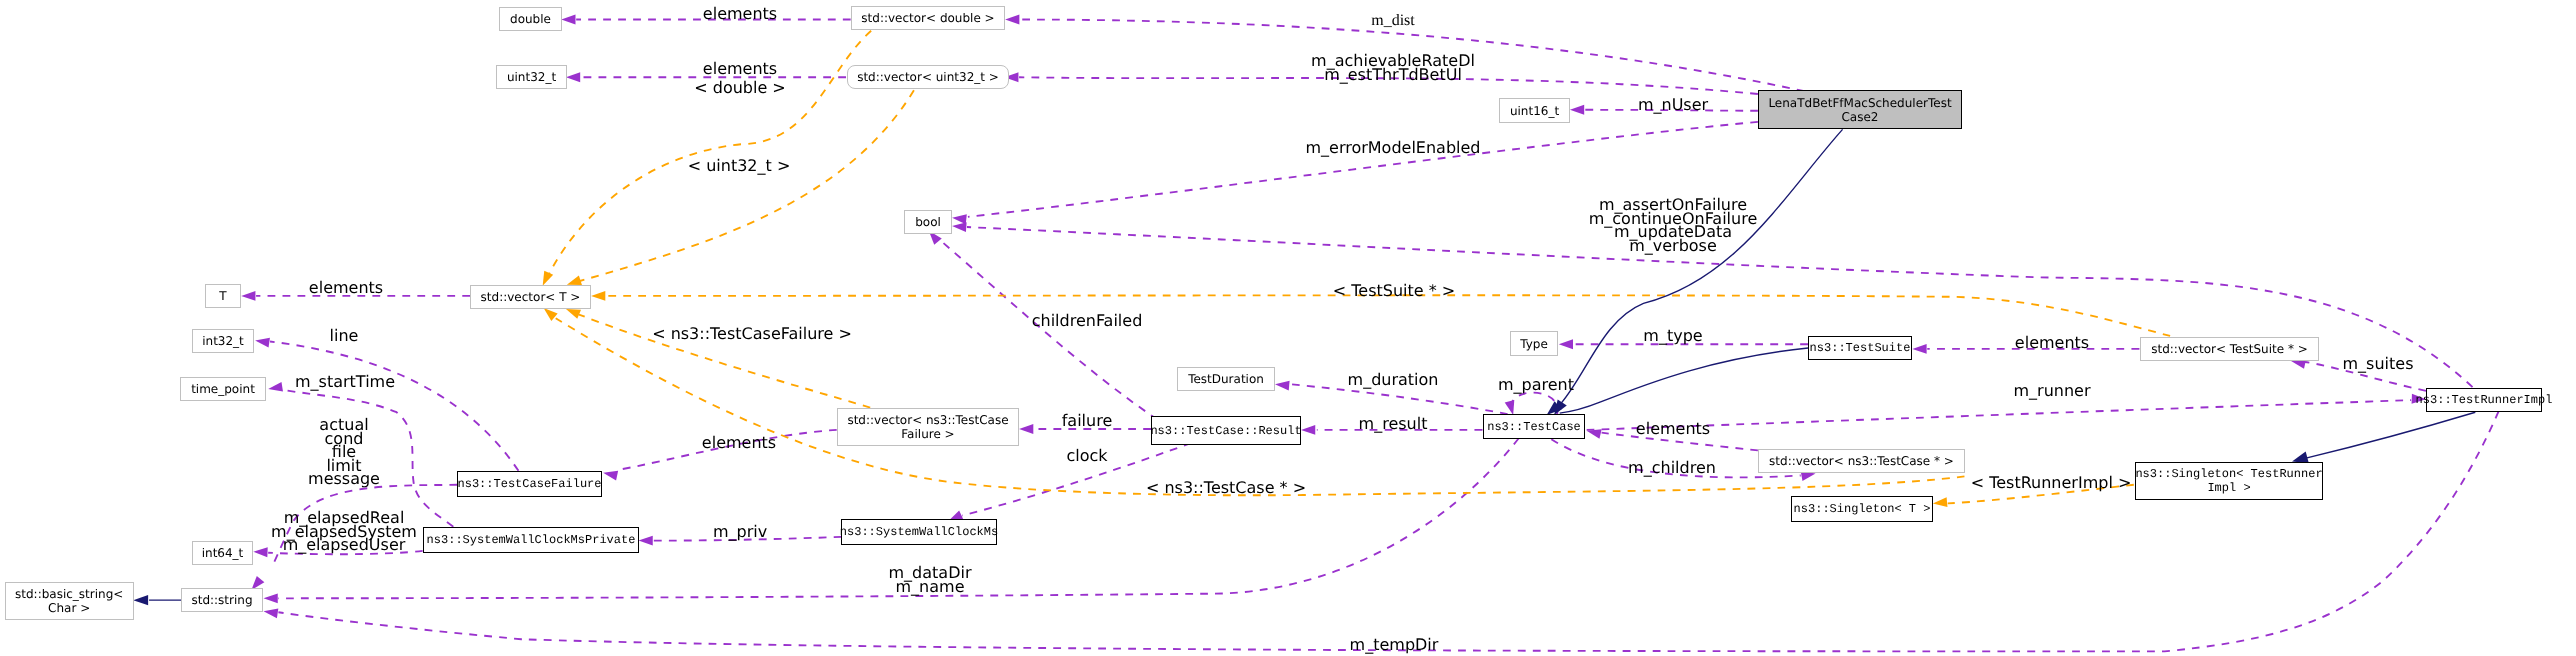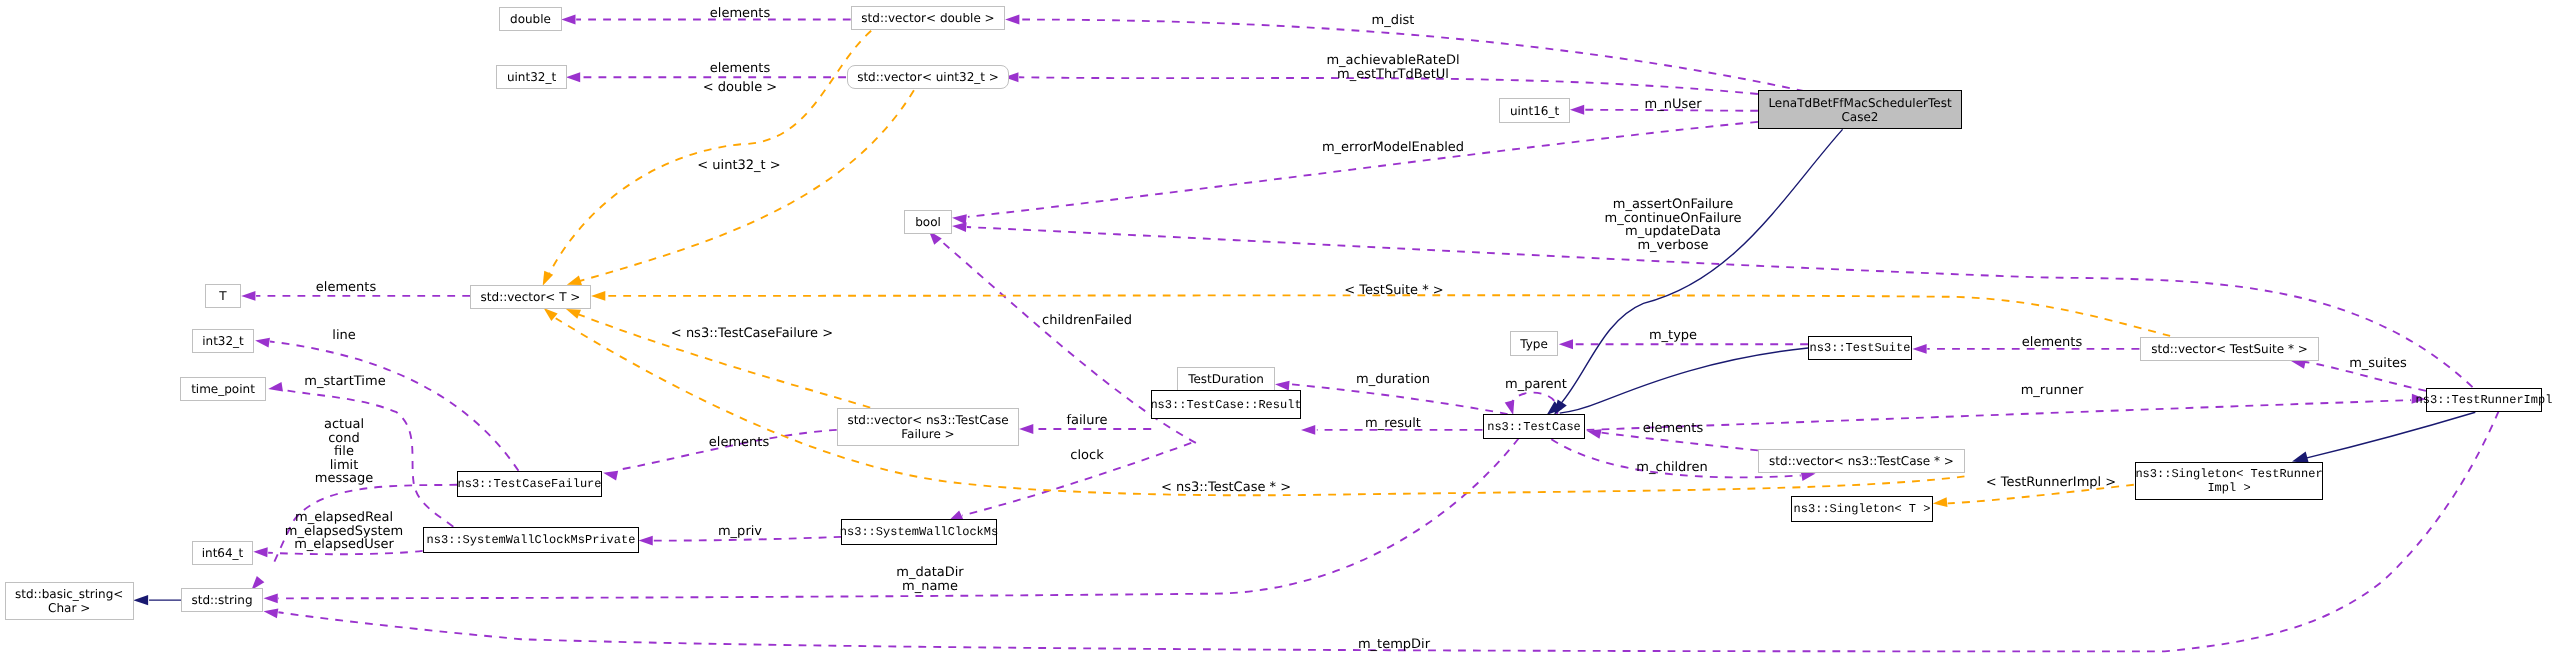--- a/index.html
+++ b/index.html
@@ -7,21 +7,21 @@
   #page{position:relative;width:2576px;height:656px;background:#ffffff;overflow:hidden;
         font-family:"DejaVu Sans",sans-serif;
         -webkit-font-smoothing:antialiased;text-rendering:geometricPrecision;}
   svg#edge-layer{position:absolute;left:0;top:0;width:2576px;height:656px;}
   .node{position:absolute;box-sizing:border-box;display:flex;align-items:center;
         justify-content:center;background:#ffffff;color:#000000;
         font-size:12px;line-height:14px;text-align:center;white-space:pre;}
   .node.plain{border:0.9px solid #c0c0c0;}
   .node.bold{border:1.4px solid #000000;font-family:Liberation Mono, monospace;}
   .node.hl{border:1.4px solid #000000;background:#bfbfbf;}
-  .elabel{position:absolute;color:#000000;font-size:13px;line-height:13.6px;
+  .elabel{position:absolute;color:#000000;font-size:16px;line-height:13.6px;
           text-align:center;white-space:pre;transform:translateX(-50%);}
 </style>
 </head>
 <body>
 
 <div id="page">
   <svg id="edge-layer" viewBox="0 0 2768 705">
       <g>
         <path d="M 914,21 L 619,21" fill="none" stroke="#9a32cd" stroke-width="2" stroke-linecap="butt" stroke-dasharray="8.4,7.7"></path>
         <polygon points="603.0,21.0 618.3,26.3 618.3,15.7" fill="#9a32cd"></polygon>
@@ -188,37 +188,37 @@
       <div class="node plain" style="left: 470px; top: 285px; width: 121px; height: 24px;"><span>std::vector&lt; T &gt;</span></div>
       <div class="node plain" style="left: 192px; top: 329px; width: 62px; height: 24px;"><span>int32_t</span></div>
       <div class="node plain" style="left: 1510px; top: 331px; width: 48px; height: 25px;"><span>Type</span></div>
       <div class="node bold" style="left: 1808px; top: 336px; width: 104px; height: 24px;"><span>ns3::TestSuite</span></div>
       <div class="node plain" style="left: 2140px; top: 337px; width: 179px; height: 24px;"><span>std::vector&lt; TestSuite * &gt;</span></div>
       <div class="node plain" style="left: 180px; top: 377px; width: 86px; height: 24px;"><span>time_point</span></div>
       <div class="node plain" style="left: 1177px; top: 367px; width: 98px; height: 24px;"><span>TestDuration</span></div>
       <div class="node bold" style="left: 2426px; top: 388px; width: 116px; height: 24px;"><span>ns3::TestRunnerImpl</span></div>
       <div class="node plain" style="left: 837px; top: 408px; width: 182px; height: 38px;"><span>std::vector&lt; ns3::TestCase
 Failure &gt;</span></div>
-      <div class="node bold" style="left: 1151px; top: 390px; width: 150px; height: 29px;"><span>ns3::TestCase::Result</span></div>
+      <div class="node bold" style="left: 1151px; top: 416px; width: 150px; height: 29px;"><span>ns3::TestCase::Result</span></div>
       <div class="node bold" style="left: 1483px; top: 414px; width: 102px; height: 25px;"><span>ns3::TestCase</span></div>
       <div class="node plain" style="left: 1758px; top: 449px; width: 207px; height: 24px;"><span>std::vector&lt; ns3::TestCase * &gt;</span></div>
       <div class="node bold" style="left: 457px; top: 471px; width: 145px; height: 26px;"><span>ns3::TestCaseFailure</span></div>
       <div class="node bold" style="left: 2135px; top: 462px; width: 188px; height: 38px; text-align: center;"><span>ns3::Singleton&lt; TestRunner
 Impl &gt;</span></div>
       <div class="node bold" style="left: 1791px; top: 496px; width: 142px; height: 26px;"><span>ns3::Singleton&lt; T &gt;</span></div>
       <div class="node bold" style="left: 423px; top: 527px; width: 216px; height: 26px;"><span>ns3::SystemWallClockMsPrivate</span></div>
       <div class="node bold" style="left: 841px; top: 519px; width: 156px; height: 26px;"><span>ns3::SystemWallClockMs</span></div>
       <div class="node plain" style="left: 192px; top: 541px; width: 61px; height: 24px;"><span>int64_t</span></div>
       <div class="node plain" style="left: 4.7px; top: 582px; width: 129px; height: 38px;"><span>std::basic_string&lt;
 Char &gt;</span></div>
       <div class="node plain" style="left: 181px; top: 588px; width: 82px; height: 24px;"><span>std::string</span></div>
     </div>
   <div id="label-layer">
       <div class="elabel" style="left: 740px; top: 7.4px;">elements</div>
-      <div class="elabel" style="left: 1393px; top: 14px;">m_dist</div>
+      <div class="elabel" style="left: 1393px; top: 14px; font-family: Liberation Serif, serif;">m_dist</div>
       <div class="elabel" style="left: 740px; top: 62px;">elements</div>
       <div class="elabel" style="left: 740px; top: 81px;">&lt; double &gt;</div>
       <div class="elabel" style="left: 1393px; top: 54px;">m_achievableRateDl
 m_estThrTdBetUl</div>
       <div class="elabel" style="left: 1673px; top: 98px;">m_nUser</div>
       <div class="elabel" style="left: 1393px; top: 141px;">m_errorModelEnabled</div>
       <div class="elabel" style="left: 739px; top: 159px;">&lt; uint32_t &gt;</div>
       <div class="elabel" style="left: 1673px; top: 198px;">m_assertOnFailure
 m_continueOnFailure
 m_updateData

